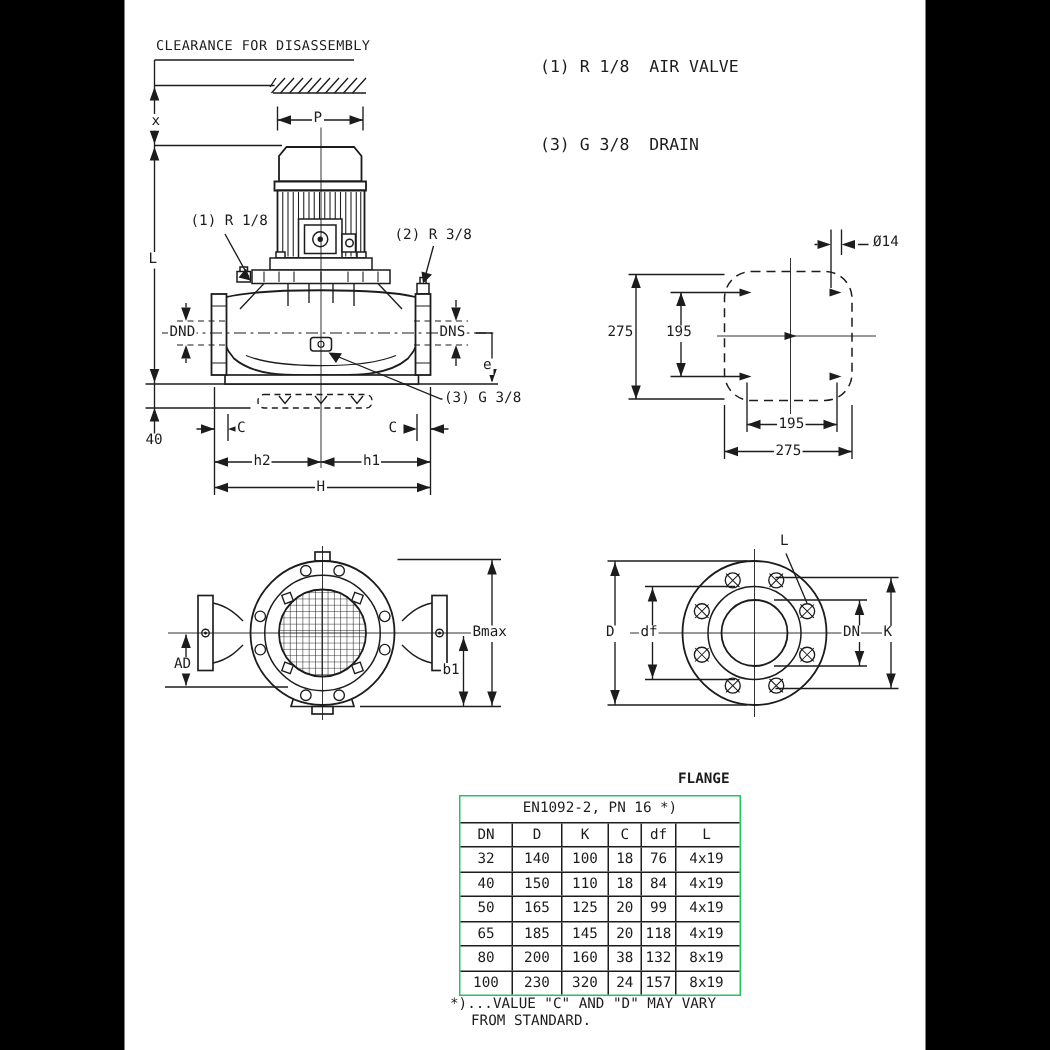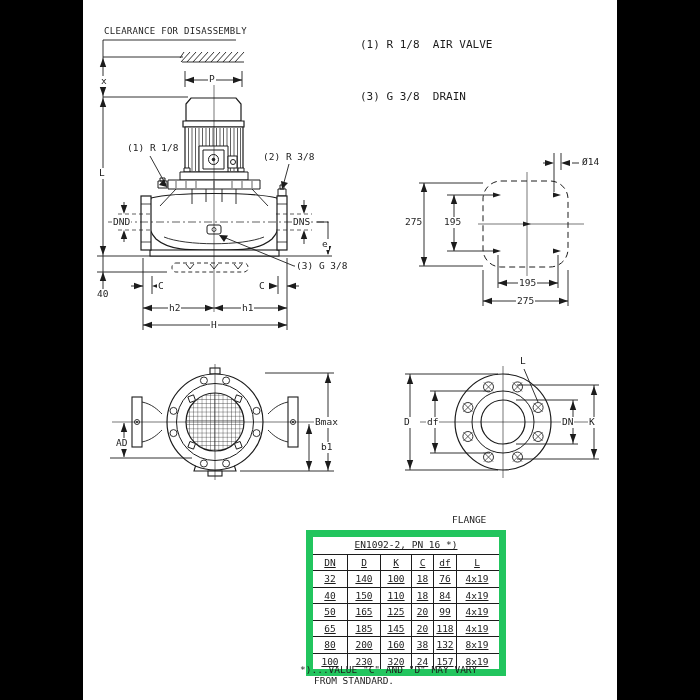--- a/index.html
+++ b/index.html
@@ -7,21 +7,21 @@
        font-family:"DejaVu Sans Mono",monospace;}
   #canvas{position:absolute;inset:0;}
   .paper{position:absolute;left:83px;top:0;width:534px;height:700px;background:#fff;}
   .lbl{position:absolute;font:9.5px/1.15 "DejaVu Sans Mono",monospace;color:#1c1c1c;
        white-space:pre;background:#fff;padding:0 1px;z-index:5;}
   .title-lbl{font-size:9px;letter-spacing:.3px;}
   .note{position:absolute;font:11px/1.1 "DejaVu Sans Mono",monospace;color:#1c1c1c;
         white-space:pre;z-index:5;}
   svg{position:absolute;overflow:visible;z-index:2;}
   .ftable{position:absolute;left:306px;top:530px;width:186px;background:#fff;
-          border:7px solid #22c55e;z-index:4;color:#1c1c1c;text-decoration:underline;}
+          border:1px solid #22c55e;z-index:4;color:#1c1c1c;}
   .ft-cap{height:16.5px;line-height:16.5px;text-align:center;font-size:9.5px;
           border-bottom:1px solid #1c1c1c;}
   .ft-row{display:grid;grid-template-columns:34px 33px 31px 22px 23px 41px;
           height:15.5px;line-height:15.5px;border-bottom:1px solid #1c1c1c;}
   .ft-row:last-child{border-bottom:none;}
   .ft-row span{display:block;text-align:center;font-size:9.5px;border-left:1px solid #1c1c1c;
                box-sizing:border-box;overflow:hidden;}
   .ft-row span:first-child{border-left:none;}
 </style>
 </head>
@@ -246,29 +246,29 @@
   <span class="lbl" style="left:210px;top:320px;">H</span>
 
   <span class="lbl" style="left:581px;top:157px;">Ø14</span>
   <span class="lbl" style="left:404px;top:217px;">275</span>
   <span class="lbl" style="left:443px;top:217px;">195</span>
   <span class="lbl" style="left:518px;top:278px;">195</span>
   <span class="lbl" style="left:516px;top:296px;">275</span>
 
   <span class="lbl" style="left:115px;top:438px;">AD</span>
   <span class="lbl" style="left:314px;top:417px;">Bmax</span>
-  <span class="lbl" style="left:320px;top:442px;">b1</span>
+  <span class="lbl" style="left:294px;top:442px;">b1</span>
 
   <span class="lbl" style="left:519px;top:356px;">L</span>
   <span class="lbl" style="left:403px;top:417px;">D</span>
   <span class="lbl" style="left:426px;top:417px;">df</span>
   <span class="lbl" style="left:561px;top:417px;">DN</span>
   <span class="lbl" style="left:588px;top:417px;">K</span>
 
-  <span class="lbl" style="left:451px;top:515px;background:none;">FLANGE</span>
+  <span class="lbl" style="left:451px;top:515px;background:none;font-weight:bold;">FLANGE</span>
   <span class="lbl" style="left:299px;top:665px;background:none;">*)...VALUE "C" AND "D" MAY VARY</span>
   <span class="lbl" style="left:313px;top:676px;background:none;">FROM STANDARD.</span>
 
   <div class="ftable">
     <div class="ft-cap">EN1092-2, PN 16 *)</div>
     <div class="ft-row">
       <span>DN</span>
       <span>D</span>
       <span>K</span>
       <span>C</span>

